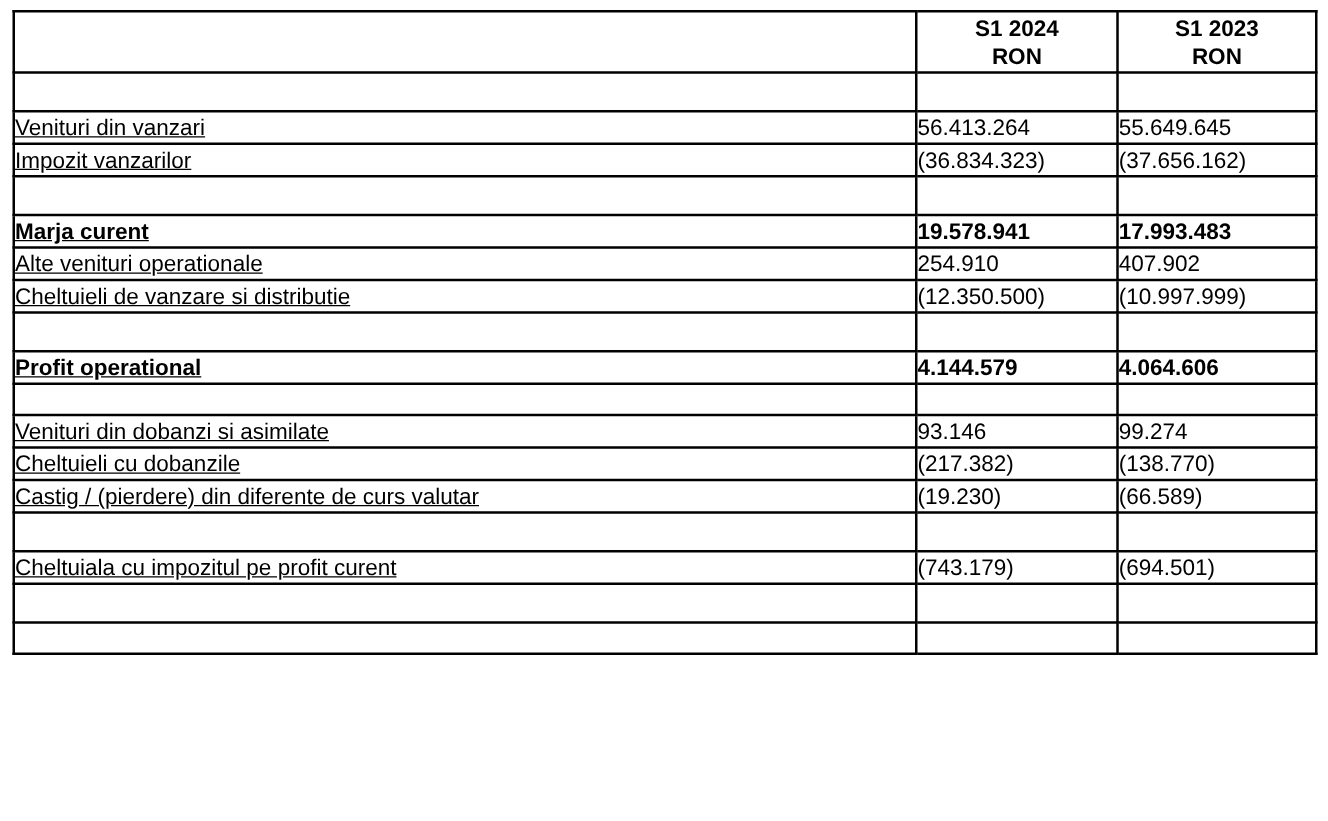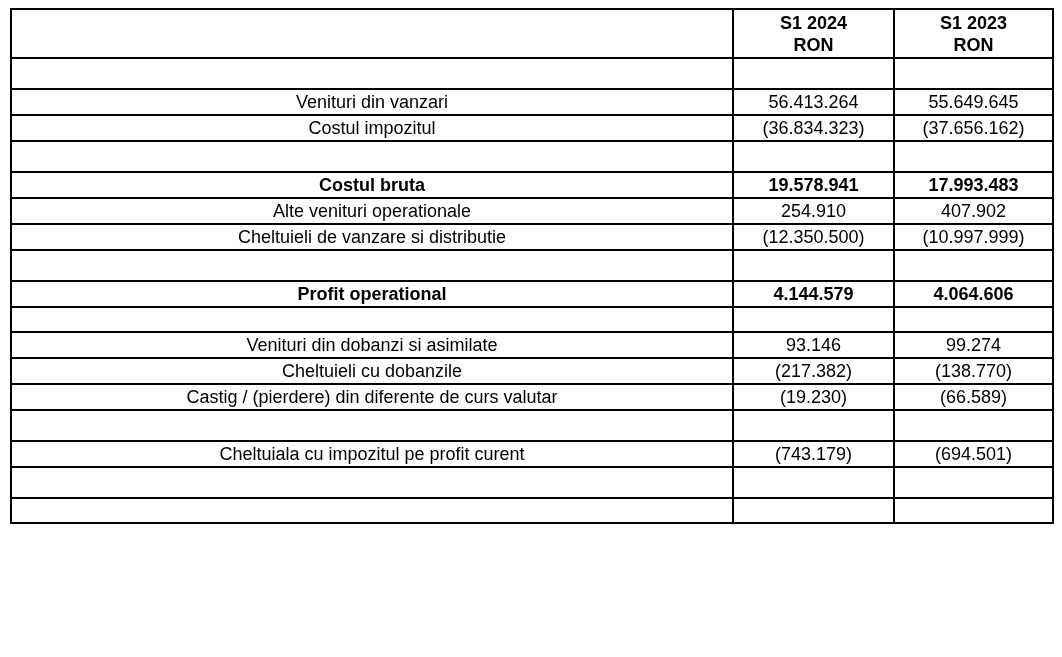--- a/index.html
+++ b/index.html
@@ -42,25 +42,26 @@
     font-weight: bold;
     text-align: center;
     vertical-align: middle;
   }
   tr.head-row { height: 49px; }
   tr.row-data, tr.row-total { height: 26px; }
   tr.row-spacer { height: 31px; }
   tr.row-spacer_sm { height: 25px; }
   tr.row-total td { font-weight: bold; }
   td.label {
-    text-align: center;
+    text-align: left;
     padding-left: 7px;
+    text-decoration: underline;
   }
   td.num {
-    text-align: center;
+    text-align: left;
     padding-right: 9px;
   }
 </style>
 </head>
 <body>
 
 <div class="page">
   <table class="fin">
     <colgroup>
       <col style="width:722px">
@@ -85,31 +86,31 @@
     <td class="label"></td>
     <td class="num"></td>
     <td class="num"></td>
   </tr>
         <tr class="row-data">
     <td class="label">Venituri din vanzari</td>
     <td class="num">56.413.264</td>
     <td class="num">55.649.645</td>
   </tr>
         <tr class="row-data">
-    <td class="label">Costul impozitul</td>
+    <td class="label">Impozit vanzarilor</td>
     <td class="num">(36.834.323)</td>
     <td class="num">(37.656.162)</td>
   </tr>
         <tr class="row-spacer">
     <td class="label"></td>
     <td class="num"></td>
     <td class="num"></td>
   </tr>
         <tr class="row-total">
-    <td class="label">Costul bruta</td>
+    <td class="label">Marja curent</td>
     <td class="num">19.578.941</td>
     <td class="num">17.993.483</td>
   </tr>
         <tr class="row-data">
     <td class="label">Alte venituri operationale</td>
     <td class="num">254.910</td>
     <td class="num">407.902</td>
   </tr>
         <tr class="row-data">
     <td class="label">Cheltuieli de vanzare si distributie</td>

